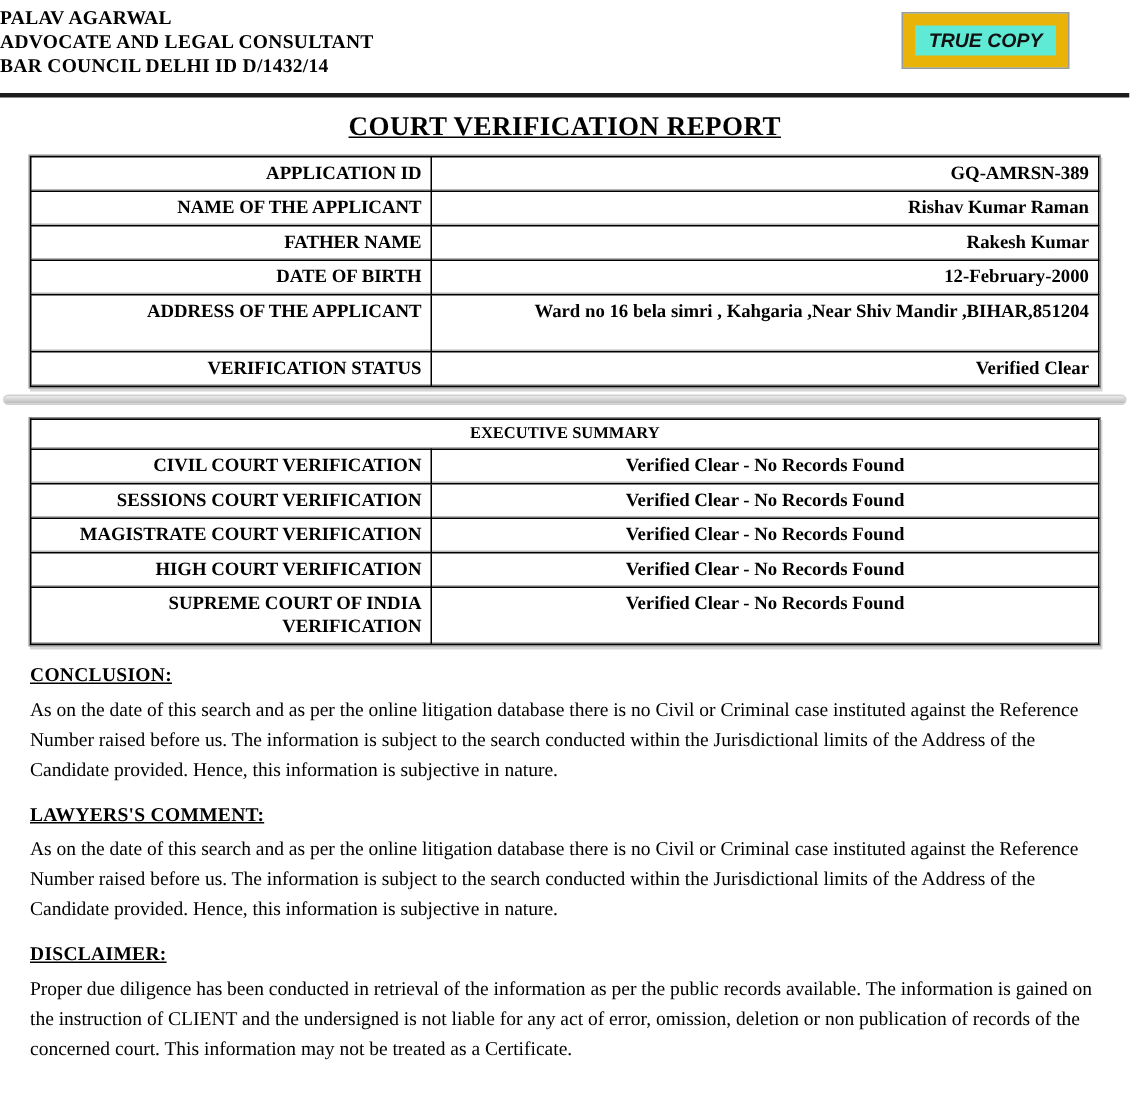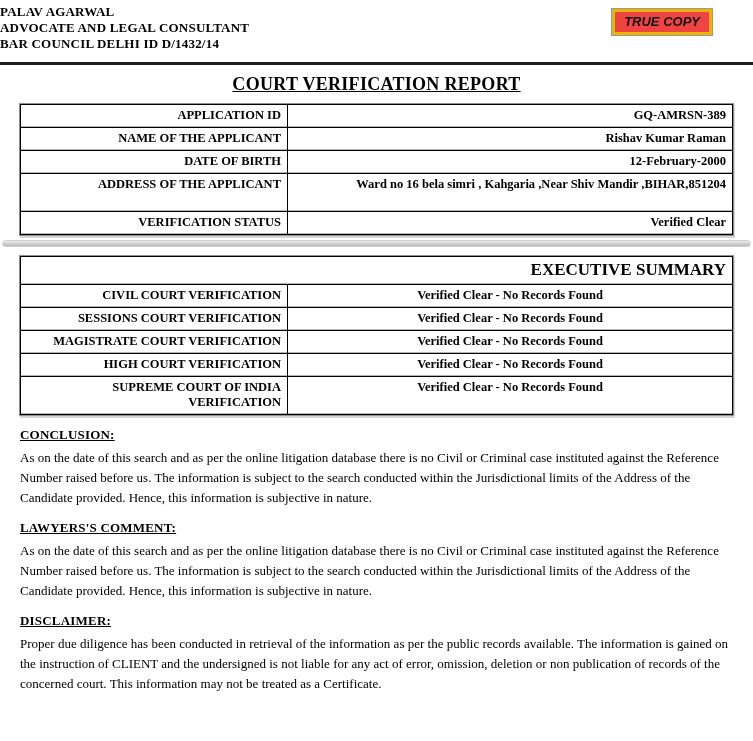--- a/index.html
+++ b/index.html
@@ -9,25 +9,25 @@
     font-family:"Liberation Serif", "DejaVu Serif", serif;
     color:#000; position:relative; overflow:hidden;
   }
   .page { width:753px; height:741px; position:relative; }
 
   
   .letterhead { position:relative; padding-top:4px; }
   .letterhead .lh-line { font-weight:bold; font-size:13px; line-height:16px; letter-spacing:.2px; }
   .stamp {
     position:absolute; top:9px; right:41px;
-    border:3px solid #eab308; outline:1px solid #9a9a9a;
+    border:8px solid #eab308; outline:1px solid #9a9a9a;
     padding:2px 9px 3px 9px;
     font-family:"Liberation Sans", sans-serif;
     font-style:italic; font-weight:bold; font-size:13px; color:#111;
-    background:#ef4444;
+    background:#5eead4;
   }
   .thick-rule { width:753px; height:3px; background:#1c1c1c; margin-top:10px; }
 
   .report-title {
     text-align:center; font-weight:bold; font-size:18px;
     text-decoration:underline; margin-top:9px; letter-spacing:.3px;
   }
 
   
   .content { padding:0 20px; }
@@ -43,21 +43,21 @@
     box-shadow:inset 0 -1px 0 #b5b5b5;
     font-size:12.5px; padding:3px 6px 4px 6px; vertical-align:top;
     overflow:hidden;
     text-align:right;
   }
   .col-label { width:37.5%; }
   td.lbl { font-weight:bold; }
   td.val { font-weight:bold; }
   tr.tall td { height:38px; }
   table.summary-table th.sum-head {
-    text-align:right; font-weight:bold; font-size:17px;
+    text-align:center; font-weight:bold; font-size:11px;
   }
   table.summary-table td.val { text-align:center; }
 
   .gray-band {
     height:7px; margin:5px -18px 0 -18px;
     background:linear-gradient(#ececec,#b9b9b9);
     border-radius:4px; border:1px solid #cfcfcf;
   }
 
   .section { margin-top:12px; }
@@ -92,20 +92,24 @@
           <col>
         </colgroup>
       <tbody>
         <tr>
           <td class="lbl">APPLICATION ID</td>
           <td class="val">GQ-AMRSN-389</td>
         </tr>
         <tr>
           <td class="lbl">NAME OF THE APPLICANT</td>
           <td class="val">Rishav Kumar Raman</td>
+        </tr>
+        <tr>
+          <td class="lbl">FATHER NAME</td>
+          <td class="val">Rakesh Kumar</td>
         </tr>
         <tr>
           <td class="lbl">DATE OF BIRTH</td>
           <td class="val">12-February-2000</td>
         </tr>
         <tr class="tall">
           <td class="lbl">ADDRESS OF THE APPLICANT</td>
           <td class="val">Ward no 16 bela simri , Kahgaria ,Near Shiv Mandir ,BIHAR,851204</td>
         </tr>
         <tr>

